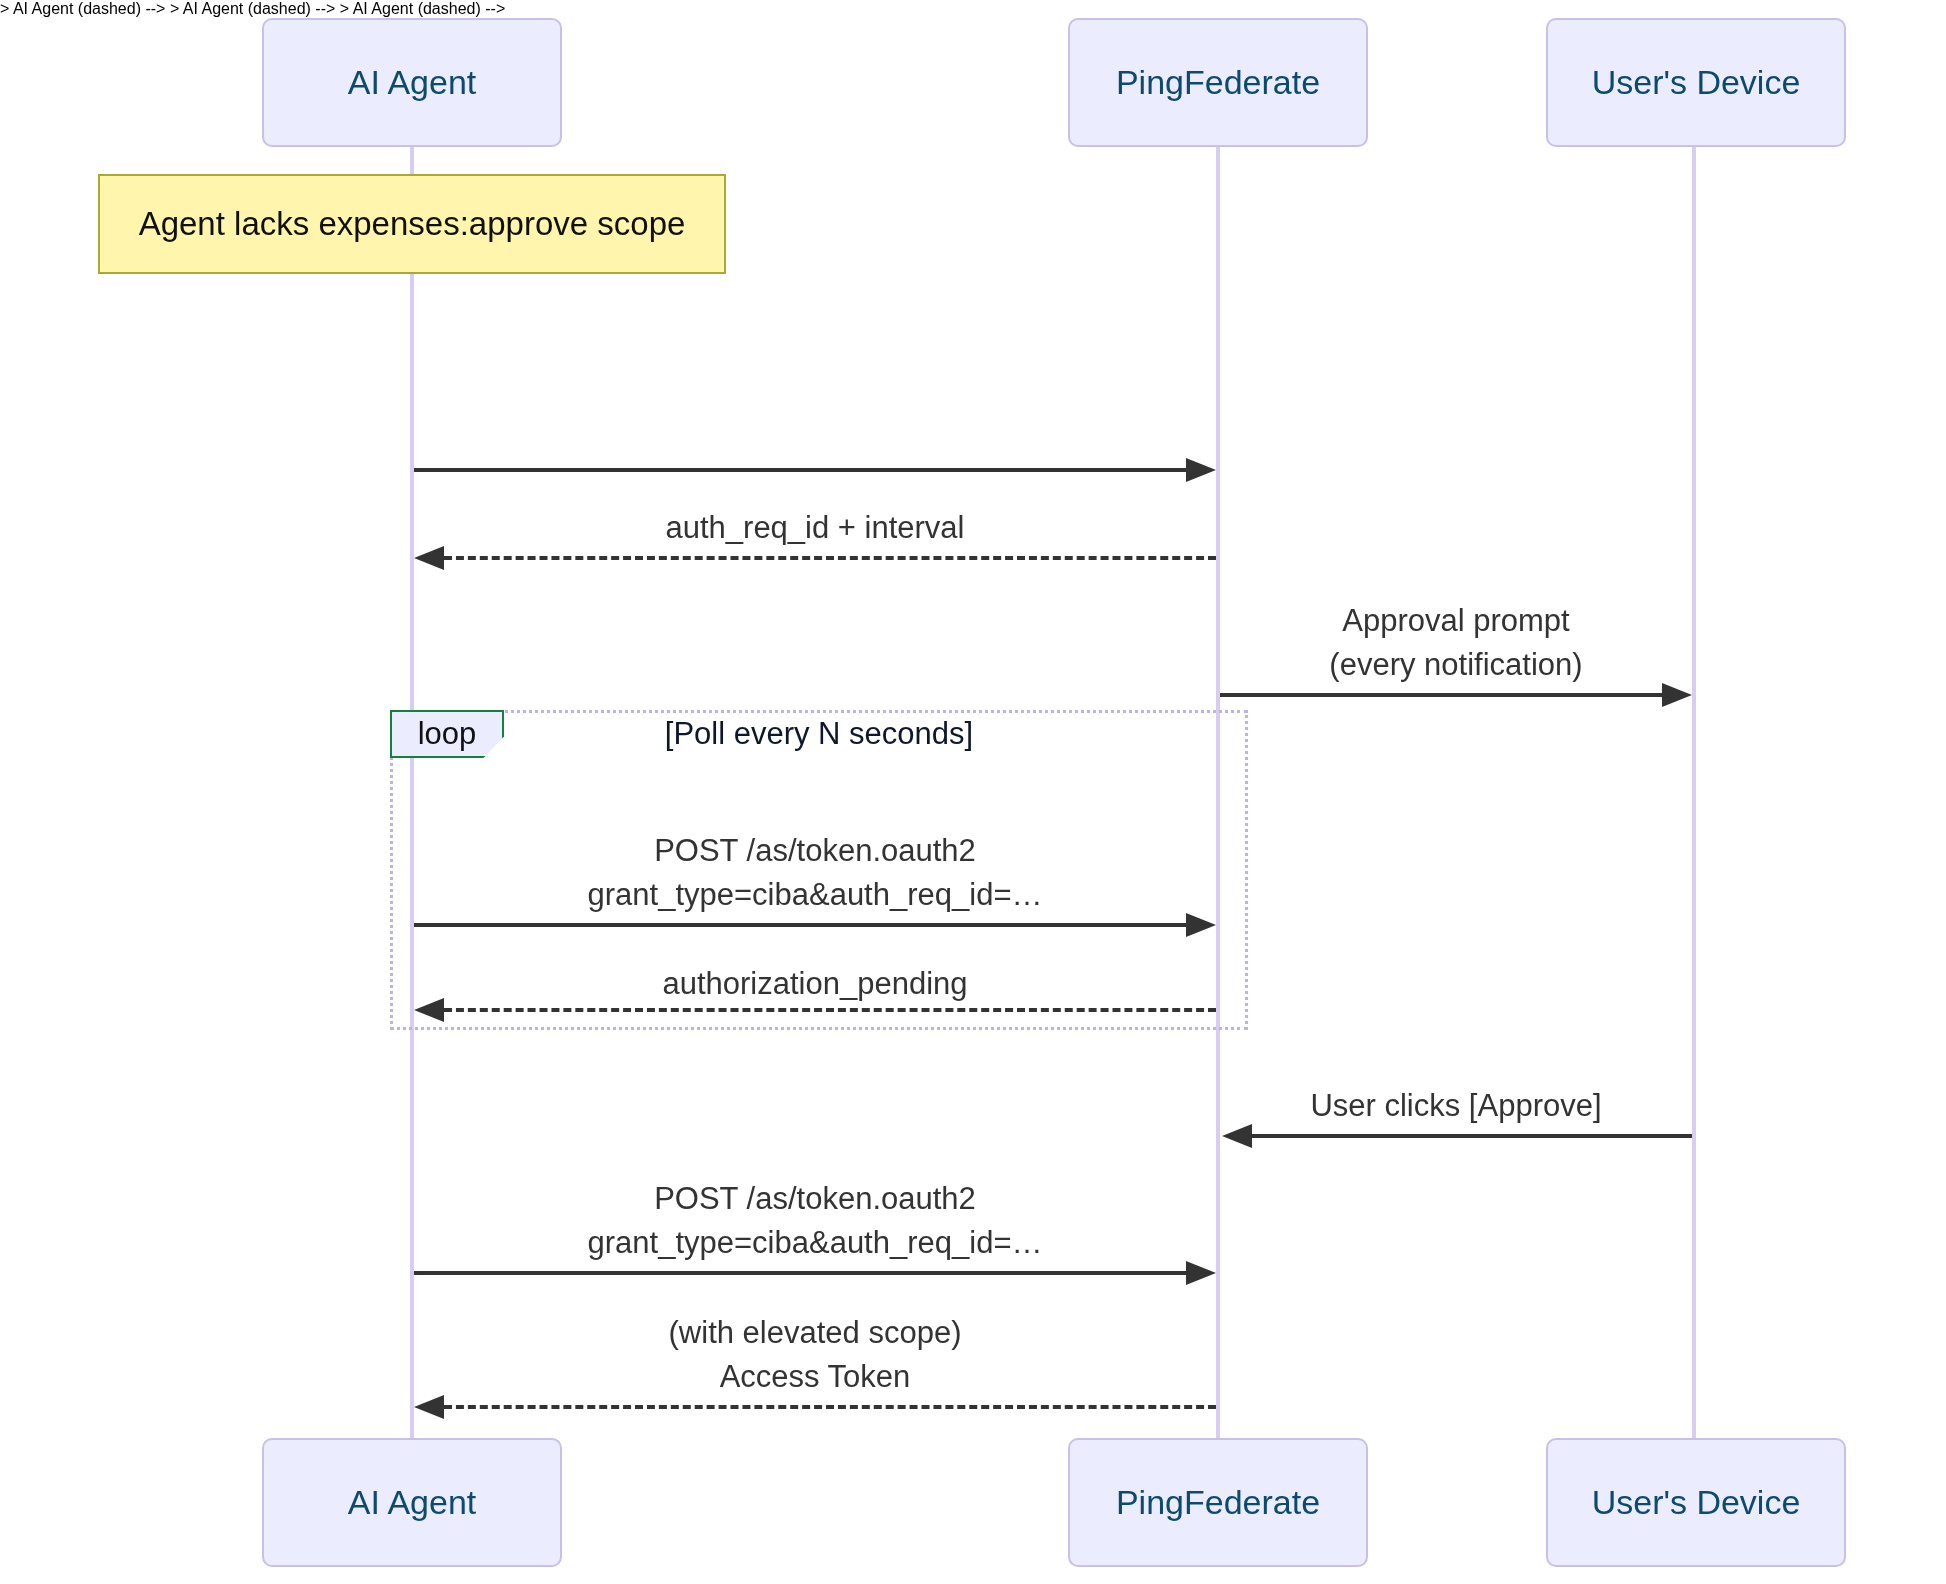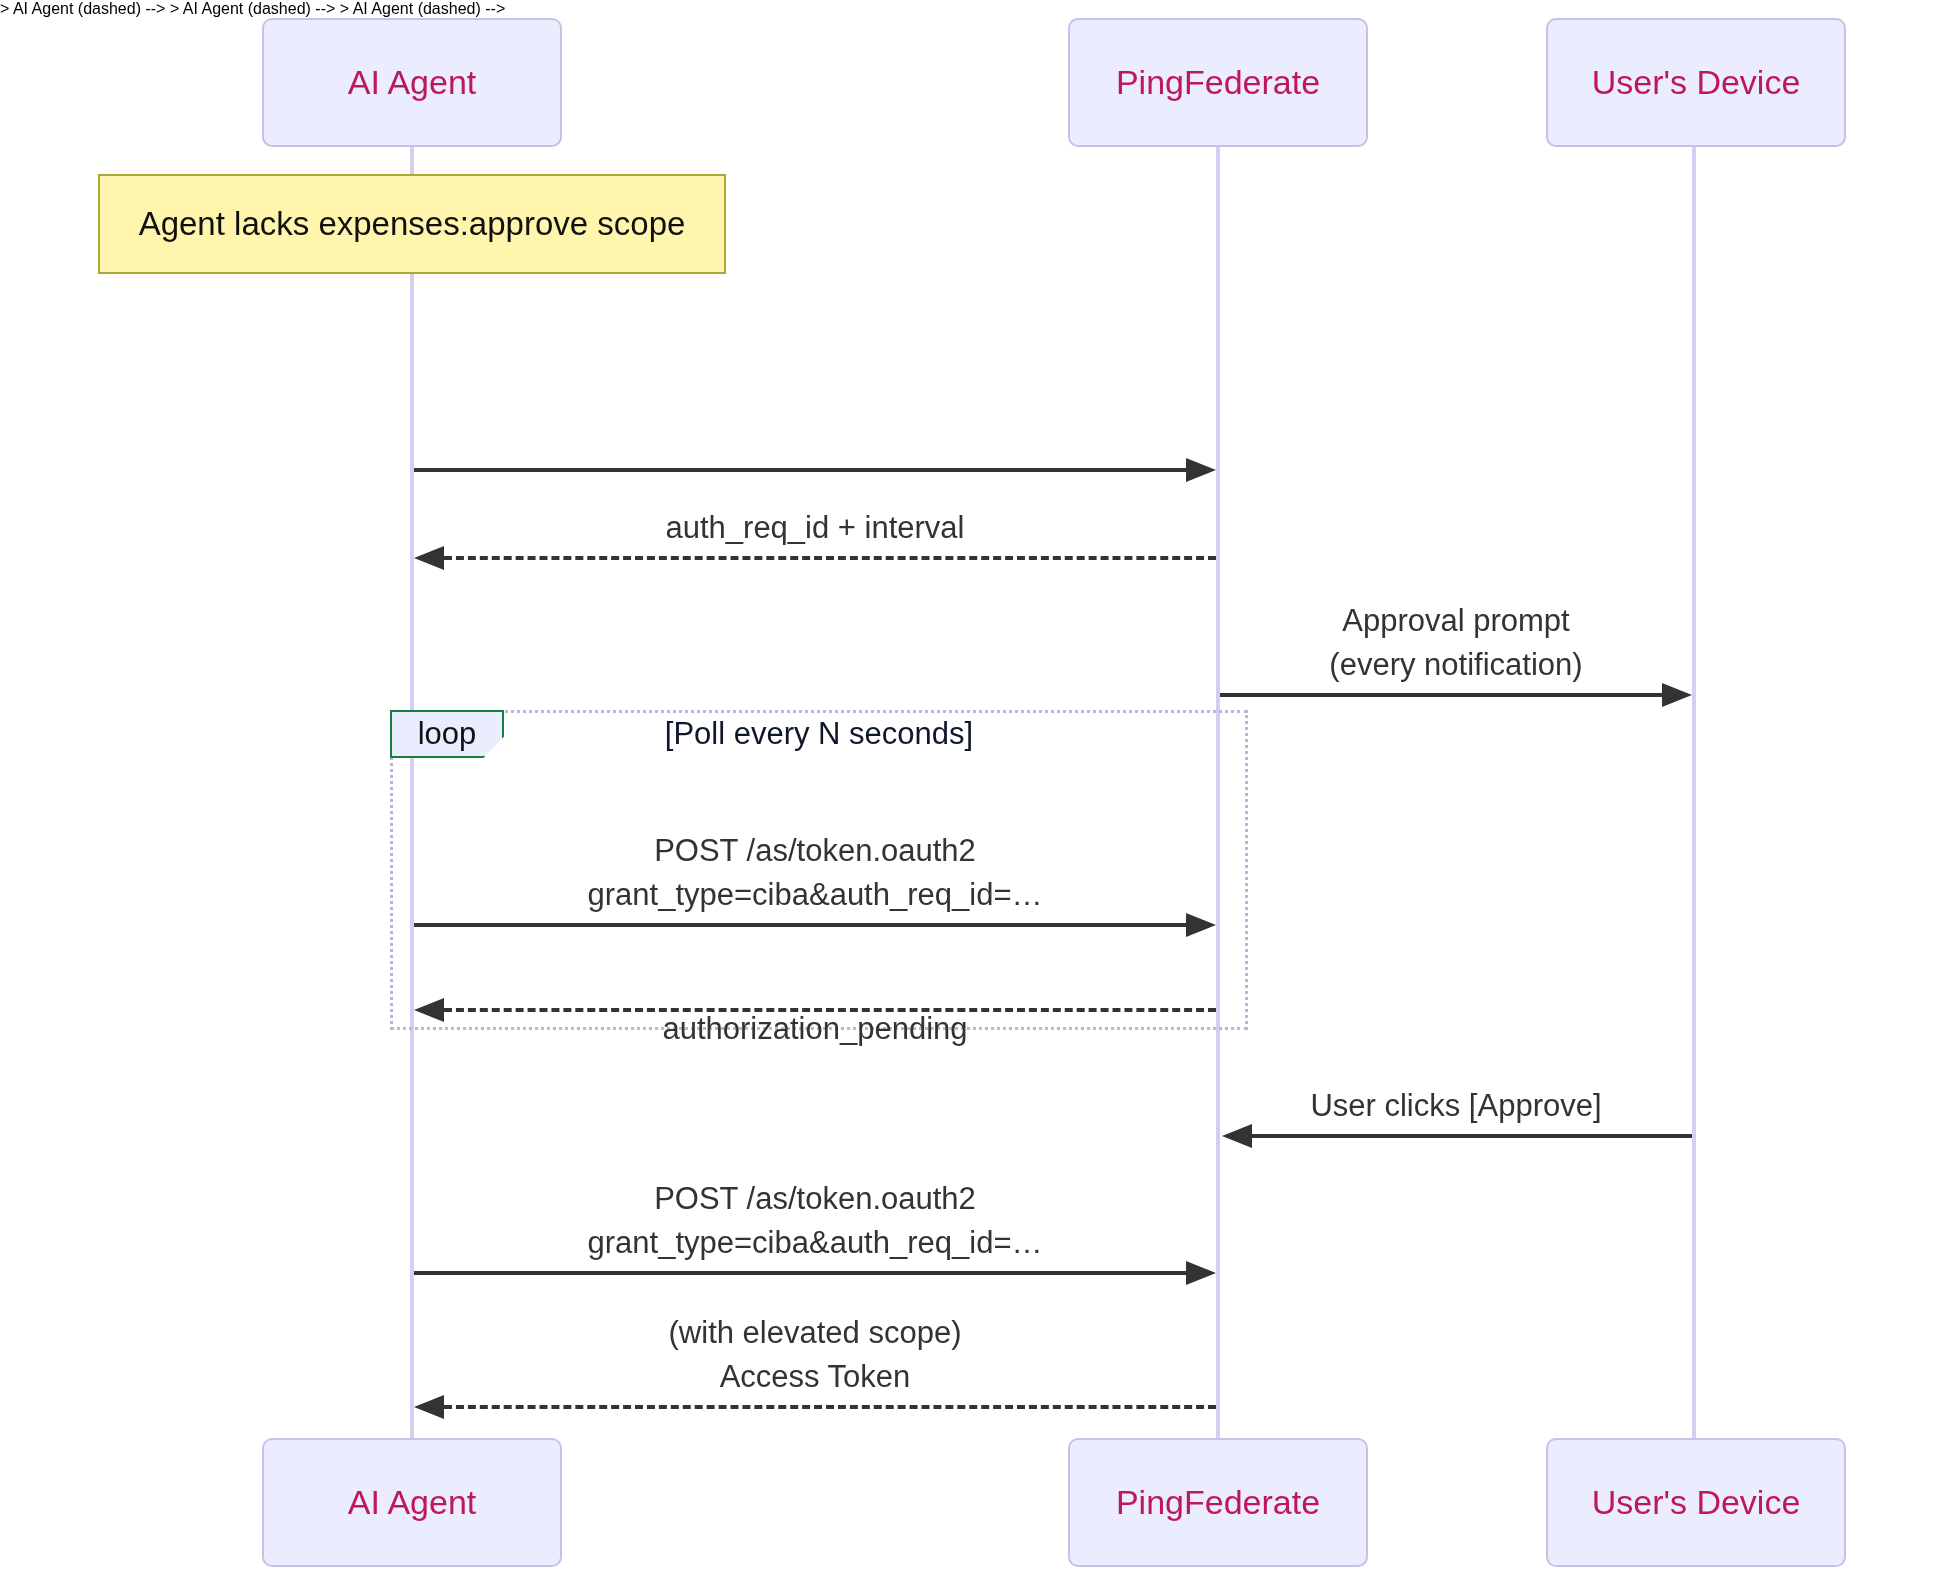--- a/index.html
+++ b/index.html
@@ -28,21 +28,21 @@
     width: 300px;
     height: 129px;
     background: #ECECFF;
     border: 2px solid #c8c0e8;
     border-radius: 10px;
     box-sizing: border-box;
     display: flex;
     align-items: center;
     justify-content: center;
     font-size: 34px;
-    color: #be185d;
+    color: #0c4a6e;
     z-index: 2;
   }
 
   
   .note {
     position: absolute;
     left: 98px;
     top: 174px;
     width: 628px;
     height: 100px;
@@ -181,21 +181,21 @@
 
   
   <div class="msg span-ap" style="top:829px">
     <div>POST /as/token.oauth2</div>
     <div>grant_type=ciba&amp;auth_req_id=…</div>
   </div>
   <div class="arrow-line solid" style="left:414px; top:923px; width:772px"></div>
   <div class="arrow-head right" style="left:1186px; top:913px"></div>
 
   &gt; AI Agent (dashed) --&gt;
-  <div class="msg span-ap" style="top:1007px">
+  <div class="msg span-ap" style="top:962px">
     <div>authorization_pending</div>
   </div>
   <div class="arrow-line dashed" style="left:444px; top:1008px; width:772px"></div>
   <div class="arrow-head left" style="left:414px; top:998px"></div>
 
   
   <div class="msg span-pu" style="top:1084px">
     <div>User clicks [Approve]</div>
   </div>
   <div class="arrow-line solid" style="left:1252px; top:1134px; width:440px"></div>

